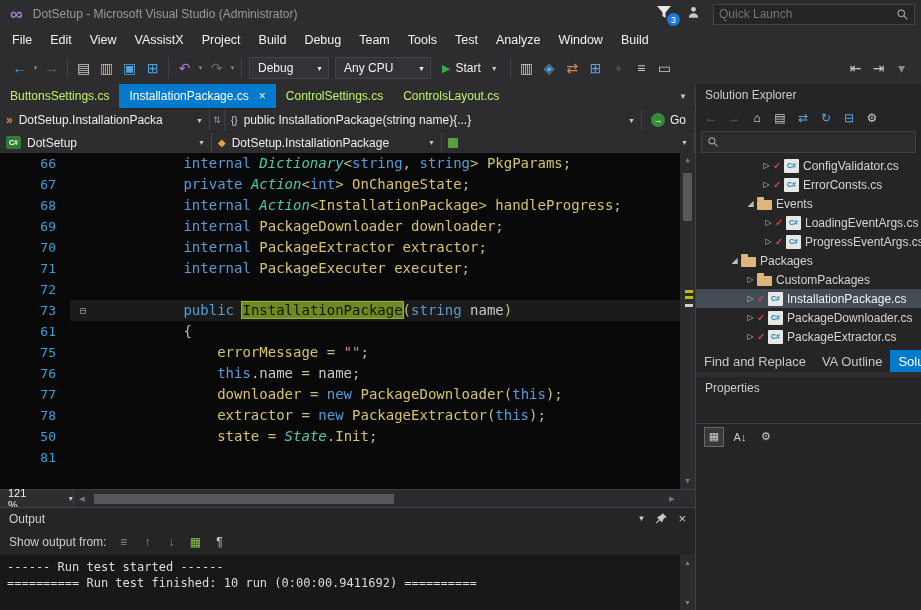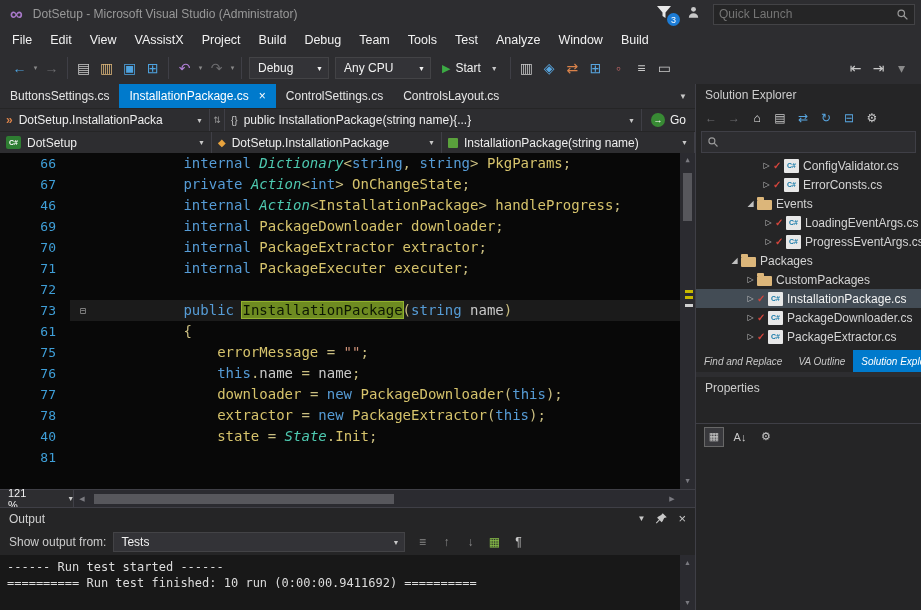--- a/index.html
+++ b/index.html
@@ -32,21 +32,21 @@
   .start-play { color:#3cab44; font-size:11px; }
   .tb-spacer { flex:1; }
 
   
   .main { flex:1; display:flex; min-height:0; }
   .left-col { width:695px; flex:none; display:flex; flex-direction:column; background:#2d2d30; min-height:0; }
   .right-col { flex:1; border-left:1px solid #3f3f46; background:#252526; display:flex; flex-direction:column; min-width:0; }
 
   
   .tabstrip { height:24px; flex:none; display:flex; align-items:stretch; background:#2d2d30; }
-  .etab { display:flex; align-items:center; padding:0 10px; font-size:12px; color:#e5e5e5; white-space:nowrap; }
+  .etab { display:flex; align-items:center; padding:0 10px; font-size:12px; color:#bef264; white-space:nowrap; }
   .etab.active { background:#007acc; color:#fff; }
   .tab-close { margin-left:10px; font-size:12px; color:#fff; }
   .tabstrip-caret { margin-left:auto; align-self:center; color:#c8c8c8; font-size:8px; padding-right:8px; }
 
   
   .navbar1, .navbar2 { flex:none; display:flex; align-items:stretch; background:#2d2d30; border-top:1px solid #252526; }
   .navbar1 { height:23px; } .navbar2 { height:22px; }
   .nav-combo { display:flex; align-items:center; padding:0 6px; font-size:12px; color:#ededed; border-right:1px solid #3f3f46; min-width:0; }
   .nav-text { overflow:hidden; white-space:nowrap; }
   .nav-caret { margin-left:auto; font-size:7px; color:#c8c8c8; padding-left:5px; flex:none; }
@@ -114,21 +114,21 @@
   .se-search input { flex:1; border:none; background:transparent; color:#8a8a8a; font-size:11px; outline:none; font-family:inherit; min-width:0; }
   .se-tree { flex:none; }
   .trow { height:19px; display:flex; align-items:center; font-size:12px; color:#d4d4d4; white-space:nowrap; overflow:hidden; }
   .trow.sel { background:#434c55; color:#f2f2f2; }
   .texp { width:13px; flex:none; font-size:8px; color:#c0c0c0; text-align:center; }
   .tcheck { color:#d6453c; font-size:10px; width:11px; flex:none; font-weight:bold; }
   .csicon { width:15px; height:14px; flex:none; background:#e8e8e8; color:#1378a8; font-size:7px; font-weight:bold; display:flex; align-items:center; justify-content:center; border-radius:1px; margin-right:4px; }
   .foldericon { width:15px; height:10px; flex:none; background:#dcb67a; border-radius:1px; position:relative; margin:2px 4px 0 0; }
   .foldericon:before { content:""; position:absolute; top:-3px; left:0; width:7px; height:3px; background:#dcb67a; border-radius:1px 1px 0 0; }
   .se-bottom-tabs { height:22px; flex:none; display:flex; align-items:stretch; overflow:hidden; white-space:nowrap; margin-top:4px; }
-  .se-tab { display:flex; align-items:center; padding:0 8px; font-size:10px; color:#c8c8c8; flex:none;font-style:italic; }
+  .se-tab { display:flex; align-items:center; padding:0 8px; font-size:13px; color:#c8c8c8; flex:none; }
   .se-tab.active { background:#007acc; color:#fff; }
   .panel-gap { height:5px; background:#2d2d30; flex:none; }
   .prop-header { height:22px; flex:none; display:flex; align-items:center; padding:0 9px; font-size:12px; color:#ccc; }
   .prop-empty { height:24px; flex:none; }
   .prop-toolbar { height:26px; flex:none; display:flex; align-items:center; gap:6px; padding:0 8px; border-top:1px solid #3f3f46; }
   .prop-icon { min-width:20px; height:20px; display:flex; align-items:center; justify-content:center; font-size:11px; color:#c8c8c8; }
   .prop-icon.boxed { border:1px solid #686868; background:#39393d; }
   .prop-body { flex:1; }
 </style>
 </head>
@@ -264,41 +264,40 @@
           <span class="nav-text">DotSetup</span>
           <span class="nav-caret">▼</span>
         </div>
         <div class="nav-combo nv-type">
           <span class="ico-class">◆</span>
           <span class="nav-text">DotSetup.InstallationPackage</span>
           <span class="nav-caret">▼</span>
         </div>
         <div class="nav-combo nv-member">
           <span class="ico-method"></span>
-          <span class="nav-text">InstallationPackage(string name)</span>
           <span class="nav-caret">▼</span>
         </div>
       </div>
 
       <div class="editor">
         <div class="code-lines">
             <div class="line"><span class="ln">66</span><span class="fold"></span><span class="codetext"><span class="tok-w">        </span><span class="tok-k">internal </span><span class="tok-t">Dictionary</span><span class="tok-p">&lt;</span><span class="tok-k">string</span><span class="tok-p">, </span><span class="tok-k">string</span><span class="tok-p">&gt; </span><span class="tok-i">PkgParams</span><span class="tok-p">;</span></span></div>
             <div class="line"><span class="ln">67</span><span class="fold"></span><span class="codetext"><span class="tok-w">        </span><span class="tok-k">private </span><span class="tok-t">Action</span><span class="tok-p">&lt;</span><span class="tok-k">int</span><span class="tok-p">&gt; </span><span class="tok-i">OnChangeState</span><span class="tok-p">;</span></span></div>
-            <div class="line"><span class="ln">46</span><span class="fold"></span><span class="codetext"><span class="tok-w">        </span><span class="tok-k">internal </span><span class="tok-t">Action</span><span class="tok-p">&lt;</span><span class="tok-i">InstallationPackage</span><span class="tok-p">&gt; </span><span class="tok-i">handleProgress</span><span class="tok-p">;</span></span></div>
+            <div class="line"><span class="ln">68</span><span class="fold"></span><span class="codetext"><span class="tok-w">        </span><span class="tok-k">internal </span><span class="tok-t">Action</span><span class="tok-p">&lt;</span><span class="tok-i">InstallationPackage</span><span class="tok-p">&gt; </span><span class="tok-i">handleProgress</span><span class="tok-p">;</span></span></div>
             <div class="line"><span class="ln">69</span><span class="fold"></span><span class="codetext"><span class="tok-w">        </span><span class="tok-k">internal </span><span class="tok-i">PackageDownloader</span><span class="tok-w"> </span><span class="tok-i">downloader</span><span class="tok-p">;</span></span></div>
             <div class="line"><span class="ln">70</span><span class="fold"></span><span class="codetext"><span class="tok-w">        </span><span class="tok-k">internal </span><span class="tok-i">PackageExtractor</span><span class="tok-w"> </span><span class="tok-i">extractor</span><span class="tok-p">;</span></span></div>
             <div class="line"><span class="ln">71</span><span class="fold"></span><span class="codetext"><span class="tok-w">        </span><span class="tok-k">internal </span><span class="tok-i">PackageExecuter</span><span class="tok-w"> </span><span class="tok-i">executer</span><span class="tok-p">;</span></span></div>
             <div class="line"><span class="ln">72</span><span class="fold"></span><span class="codetext"></span></div>
             <div class="line cur"><span class="ln">73</span><span class="fold">⊟</span><span class="codetext"><span class="tok-w">        </span><span class="tok-k">public </span><span class="tok-h">InstallationPackage</span><span class="tok-p">(</span><span class="tok-k">string</span><span class="tok-w"> </span><span class="tok-v">name</span><span class="tok-p">)</span></span></div>
             <div class="line"><span class="ln">61</span><span class="fold"></span><span class="codetext"><span class="tok-w">        </span><span class="tok-p">{</span></span></div>
             <div class="line"><span class="ln">75</span><span class="fold"></span><span class="codetext"><span class="tok-w">            </span><span class="tok-i">errorMessage</span><span class="tok-p"> = </span><span class="tok-s">""</span><span class="tok-p">;</span></span></div>
             <div class="line"><span class="ln">76</span><span class="fold"></span><span class="codetext"><span class="tok-w">            </span><span class="tok-k">this</span><span class="tok-p">.</span><span class="tok-v">name</span><span class="tok-p"> = </span><span class="tok-v">name</span><span class="tok-p">;</span></span></div>
             <div class="line"><span class="ln">77</span><span class="fold"></span><span class="codetext"><span class="tok-w">            </span><span class="tok-i">downloader</span><span class="tok-p"> = </span><span class="tok-k">new </span><span class="tok-i">PackageDownloader</span><span class="tok-p">(</span><span class="tok-k">this</span><span class="tok-p">);</span></span></div>
             <div class="line"><span class="ln">78</span><span class="fold"></span><span class="codetext"><span class="tok-w">            </span><span class="tok-i">extractor</span><span class="tok-p"> = </span><span class="tok-k">new </span><span class="tok-i">PackageExtractor</span><span class="tok-p">(</span><span class="tok-k">this</span><span class="tok-p">);</span></span></div>
-            <div class="line"><span class="ln">40</span><span class="fold"></span><span class="codetext"><span class="tok-w">            </span><span class="tok-i">state</span><span class="tok-p"> = </span><span class="tok-t">State</span><span class="tok-p">.</span><span class="tok-i">Init</span><span class="tok-p">;</span></span></div>
+            <div class="line"><span class="ln">50</span><span class="fold"></span><span class="codetext"><span class="tok-w">            </span><span class="tok-i">state</span><span class="tok-p"> = </span><span class="tok-t">State</span><span class="tok-p">.</span><span class="tok-i">Init</span><span class="tok-p">;</span></span></div>
             <div class="line"><span class="ln">81</span><span class="fold"></span><span class="codetext"></span></div>
           </div>
         <div class="vscroll">
           <div class="vs-arrow">▲</div>
           <div class="vs-track">
             <div class="vs-thumb"></div>
             <div class="vs-mark" style="top:122px"></div>
             <div class="vs-mark" style="top:128px"></div>
             <div class="vs-mark light" style="top:136px"></div>
           </div>
@@ -325,24 +324,20 @@
           <div class="oh-icons">
             <span class="oh-chevron">▼</span>
             <svg width="13" height="13" viewBox="0 0 16 16">
                 <path d="M9.5 1.5l5 5-3.2 1-2 3.8-1.2 1.2-2.3-2.3L2 14l-.9-.9 3.8-3.8L2.6 7l1.2-1.2 3.8-2z" fill="#c8c8c8"></path>
               </svg>
             <span class="oh-close">×</span>
           </div>
         </div>
         <div class="output-toolbar">
           <span class="ot-label">Show output from:</span>
-          <div class="ot-combo">
-            <span class="nav-text">Tests</span>
-            <span class="nav-caret">▼</span>
-          </div>
           <div id="output-icons" style="display:flex;align-items:center;gap:4px">
               <span class="ot-icon" style="color: rgb(138, 138, 138);">≡</span>
               <span class="ot-icon" style="color: rgb(138, 138, 138);">↑</span>
               <span class="ot-icon" style="color: rgb(138, 138, 138);">↓</span>
               <span class="ot-icon" style="color: rgb(138, 194, 73);">▦</span>
               <span class="ot-icon" style="color: rgb(200, 200, 200);">¶</span>
             </div>
         </div>
         <div class="output-body">
           <div class="output-text"><div>------ Run test started ------</div><div>========== Run test finished: 10 run (0:00:00.9411692) ==========</div></div>

